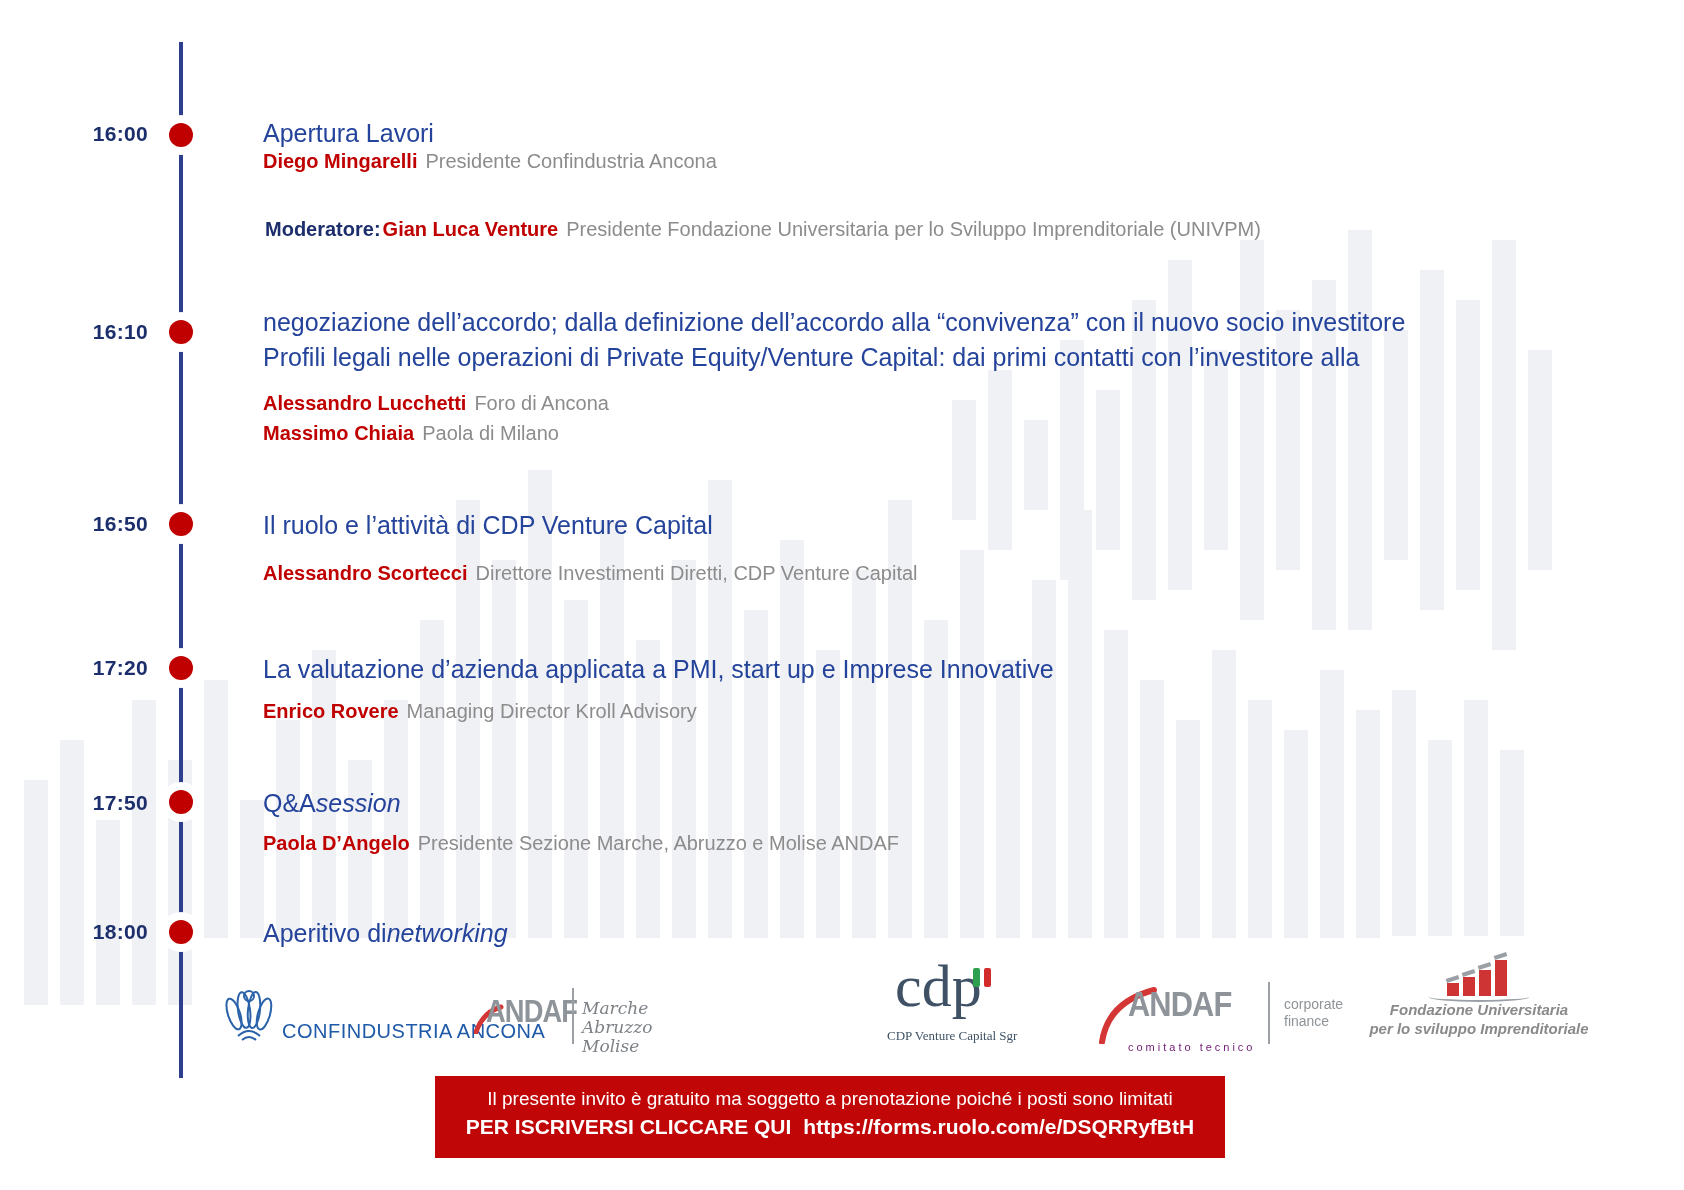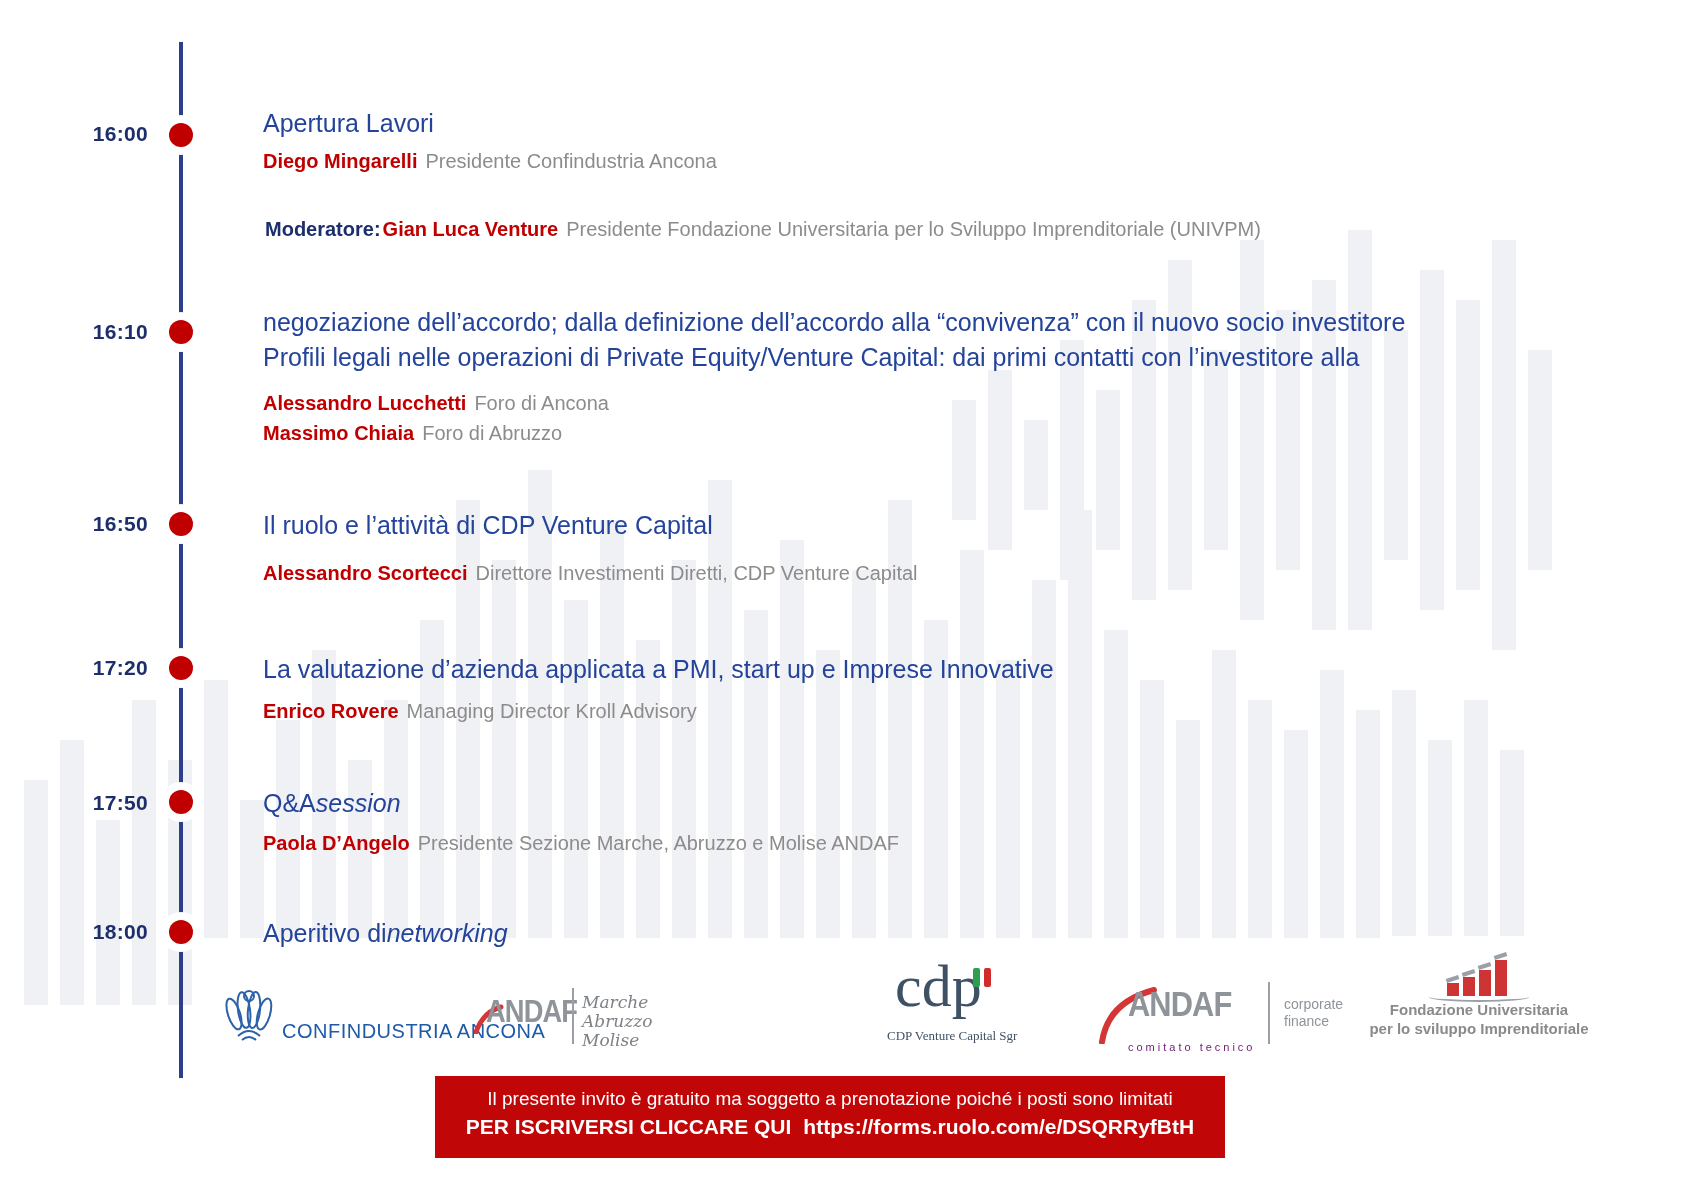--- a/index.html
+++ b/index.html
@@ -32,21 +32,21 @@
   .script-col{position:absolute;font-family:"DejaVu Serif",serif;font-style:italic;
               color:#7d8287;font-size:17px;line-height:19px;}
   .cdp-word{font-family:"Liberation Serif",serif;color:#3f5265;font-size:60px;line-height:44px;}
   .cdp-cap{font-family:"Liberation Serif",serif;color:#3f5265;font-size:13px;white-space:nowrap;}
   .flag{position:absolute;width:7px;height:19px;border-radius:2px;}
   .comitato{color:#701a75;font-size:11px;letter-spacing:3px;white-space:nowrap;margin-top:19px;}
   .corp{color:#8e9499;font-size:14px;line-height:17px;}
   .fond-card{position:absolute;left:1368px;top:938px;width:222px;height:122px;background:#ffffff;text-align:center;}
   .fond-bar{position:absolute;bottom:0;width:12px;background:#cf3434;}
   .fond-cap{position:absolute;width:13px;height:4px;background:#9aa0a5;transform:rotate(-18deg);}
-  .fond-text{color:#8a8a8a;font-weight:bold;font-size:15px;line-height:19px;margin-top:4px;}
+  .fond-text{color:#8a8a8a;font-weight:bold;font-size:15px;line-height:19px;margin-top:4px;font-style:italic;}
   
   .banner{position:absolute;left:435px;top:1076px;width:790px;height:82px;background:#c00606;
           color:#ffffff;text-align:center;}
   .banner .l1{font-size:19px;margin-top:12px;}
   .banner .l2{font-size:21px;font-weight:bold;margin-top:5px;}
   .banner .url{margin-left:12px;}
 </style>
 </head>
 <body>
 
@@ -121,35 +121,35 @@
 <div class="time" style="top:791px">17:50</div>
 <div class="time" style="top:920px">18:00</div>
 
 <div class="dot" style="top:123px"></div>
 <div class="dot" style="top:320px"></div>
 <div class="dot" style="top:512px"></div>
 <div class="dot" style="top:656px"></div>
 <div class="dot" style="top:790px"></div>
 <div class="dot" style="top:920px"></div>
 
-<div class="title" style="top:106px">Apertura Lavori</div>
+<div class="title" style="top:116px">Apertura Lavori</div>
 <div class="speaker" style="top:146px">
   <b>Diego Mingarelli</b><span>Presidente Confindustria Ancona</span>
 </div>
 <div class="moderator" style="top:218px">
   <span class="mlab">Moderatore:</span><span class="mname">Gian Luca Venture</span><span>Presidente Fondazione Universitaria per lo Sviluppo Imprenditoriale (UNIVPM)</span>
 </div>
 
 <div class="title" style="top:305px">
   <div>negoziazione dell’accordo;  dalla definizione dell’accordo alla “convivenza” con il nuovo socio investitore</div>
   <div>Profili legali nelle operazioni di Private Equity/Venture Capital: dai primi contatti con l’investitore alla</div>
 </div>
 <div class="speaker" style="top:388px">
   <div><b>Alessandro Lucchetti</b><span>Foro di Ancona</span></div>
-  <div><b>Massimo Chiaia</b><span>Foro di Abruzzo</span></div>
+  <div><b>Massimo Chiaia</b><span>Paola di Milano</span></div>
 </div>
 
 <div class="title" style="top:508px">Il ruolo e l’attività di CDP Venture Capital</div>
 <div class="speaker" style="top:558px">
   <b>Alessandro Scortecci</b><span>Direttore Investimenti Diretti, CDP Venture Capital</span>
 </div>
 
 <div class="title" style="top:652px">La valutazione d’azienda applicata a PMI, start up e Imprese Innovative</div>
 <div class="speaker" style="top:696px">
   <b>Enrico Rovere</b><span>Managing Director Kroll Advisory</span>
@@ -184,21 +184,21 @@
 </div>
 
 <div class="logo" style="left:472px;top:986px;width:170px;height:64px">
   <span style="position:absolute;left:2px;top:18px">
     <svg width="30" height="30" viewBox="0 0 30 30">
         <path d="M2 28 Q9 8 27 3" fill="none" stroke="#d43535" stroke-width="5" stroke-linecap="round"></path>
       </svg>
   </span>
   <span class="andaf-word" style="position:absolute;left:14px;top:8px">ANDAF</span>
   <div class="vdiv" style="left:100px;top:2px;height:56px"></div>
-  <div class="script-col" style="left:110px;top:7px">
+  <div class="script-col" style="left:110px;top:13px">
     <div>Marche</div>
     <div>Abruzzo</div>
     <div>Molise</div>
   </div>
 </div>
 
 <div class="logo" style="left:887px;top:964px;width:130px;height:84px">
   <span class="cdp-word" style="position:absolute;left:8px;top:0">cdp</span>
   <span class="flag" style="left:86px;top:4px;background:#2e9e4f"></span>
   <span class="flag" style="left:97px;top:4px;background:#d22b2b"></span>

